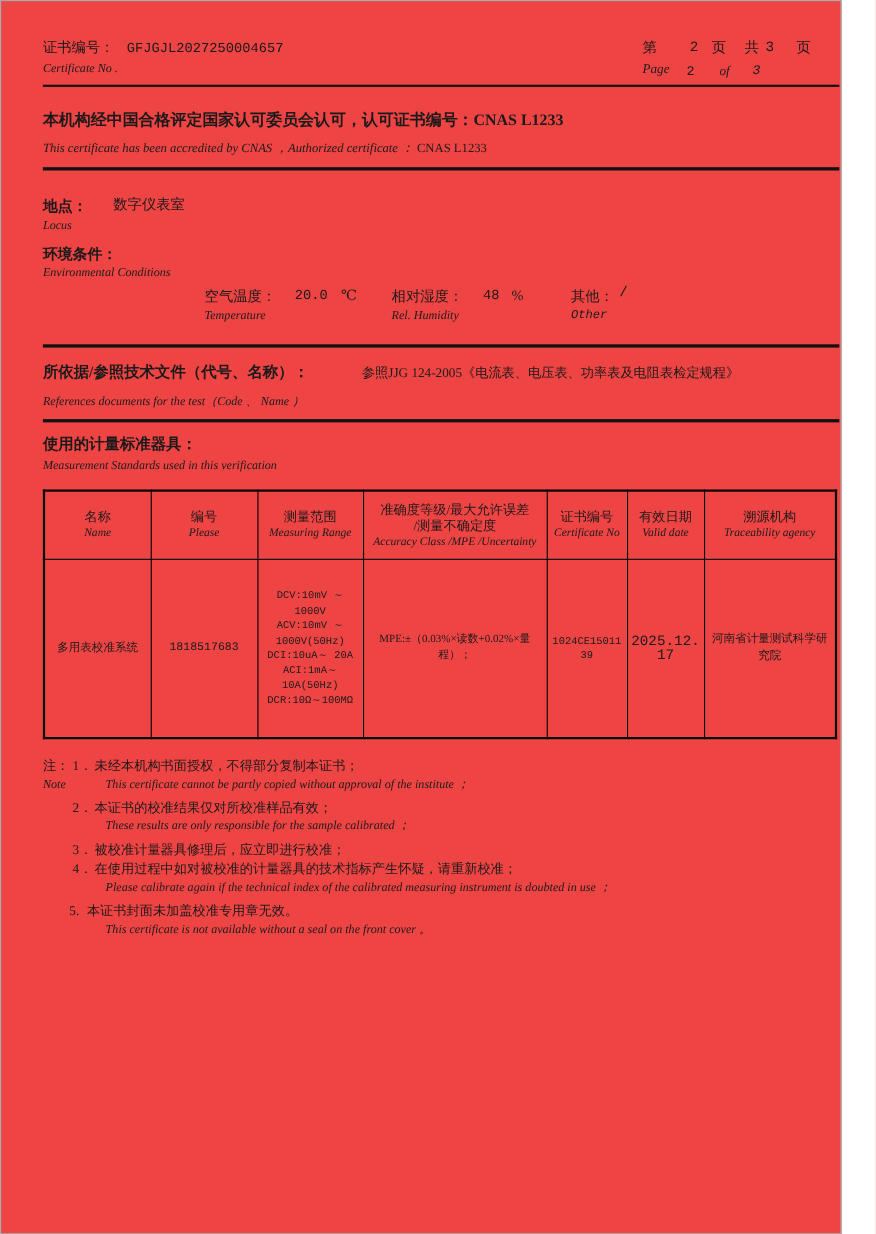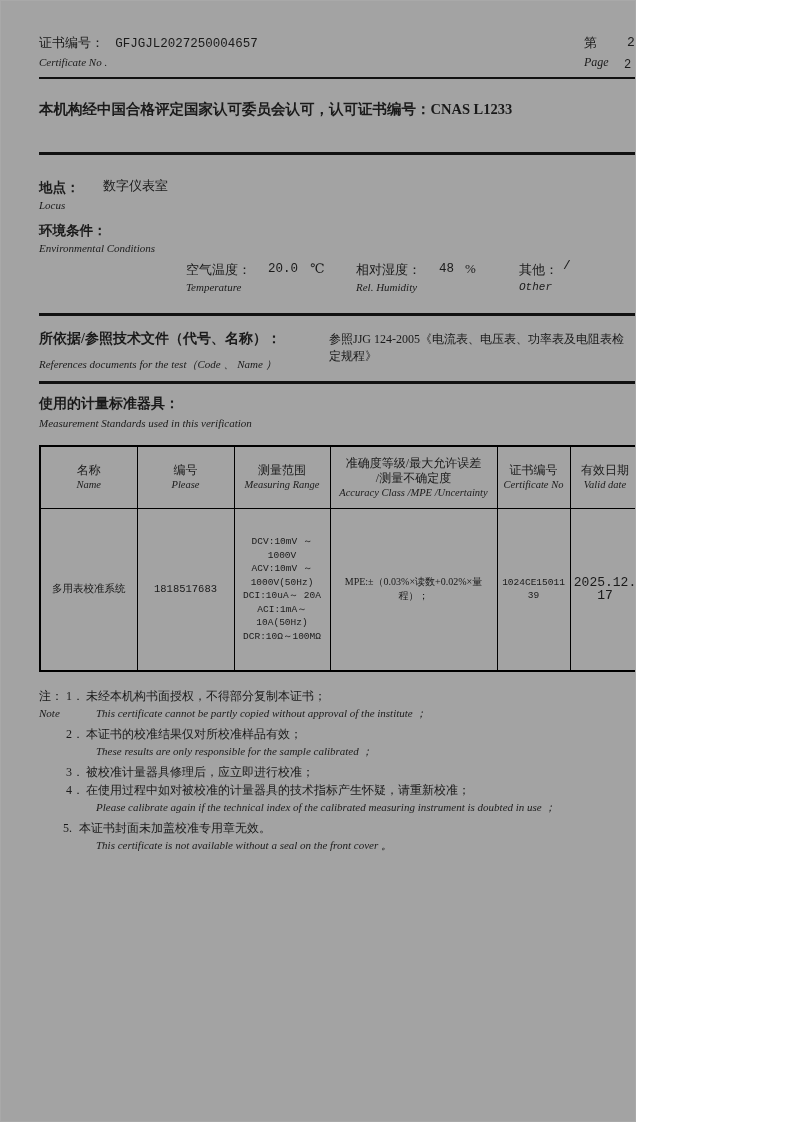--- a/index.html
+++ b/index.html
@@ -1,20 +1,20 @@
 <!DOCTYPE html>
 <html><head>
 <meta charset="utf-8">
 <style>
   * { margin:0; padding:0; box-sizing:border-box; }
   html,body { background:#ffffff; }
   .page {
     position:relative;
-    width:636px; height:1122px;
-    background:#a3a3a3;
+    width:765px; height:1122px;
+    background:#ef4444;
     border:1px solid #a9a9a9;
     font-family:"Liberation Serif","DejaVu Serif",serif;
     color:#1a1a1a;
     overflow:hidden;
   }
   .abs { position:absolute; }
   .zh { font-family:"Liberation Serif","DejaVu Serif",serif; }
   .b { font-weight:bold; }
   .en { font-style:italic; font-family:"Liberation Serif","DejaVu Serif",serif; }
   .mono { font-family:"Liberation Mono","DejaVu Sans Mono",monospace; }
@@ -72,20 +72,24 @@
     <span style="left:0; top:21px; font-size:12px;" class="en">Page</span>
     <span style="left:40px; top:24px; font-size:12px;" class="mono">2</span>
     <span style="left:70px; top:23px; font-size:12px;" class="en">of</span>
     <span style="left:100px; top:23px; font-size:12px;" class="en mono">3</span>
   </div>
 
   <div class="rule rule-thin" style="top:76px;"></div>
 
   <div class="abs zh b" style="left:38px; top:99px; font-size:14.5px;">
     <span>本机构经中国合格评定国家认可委员会认可，认可证书编号：</span><span>CNAS L1233</span>
+  </div>
+  <div class="abs" style="left:38px; top:126px; font-size:11.5px;">
+    <span class="en">This certificate has been accredited by CNAS ，Authorized certificate ：</span>
+    <span>CNAS L1233</span>
   </div>
 
   <div class="rule rule-thick" style="top:151px;"></div>
 
   <div class="abs zh b" style="left:38px; top:178px; font-size:13.5px;">地点：</div>
   <div class="abs zh" style="left:102px; top:176px; font-size:13px;">数字仪表室</div>
   <div class="abs en" style="left:38px; top:198px; font-size:11px;">Locus</div>
 
   <div class="abs zh b" style="left:38px; top:221px; font-size:13.5px;">环境条件：</div>
   <div class="abs en" style="left:38px; top:241px; font-size:11px;">Environmental Conditions</div>

